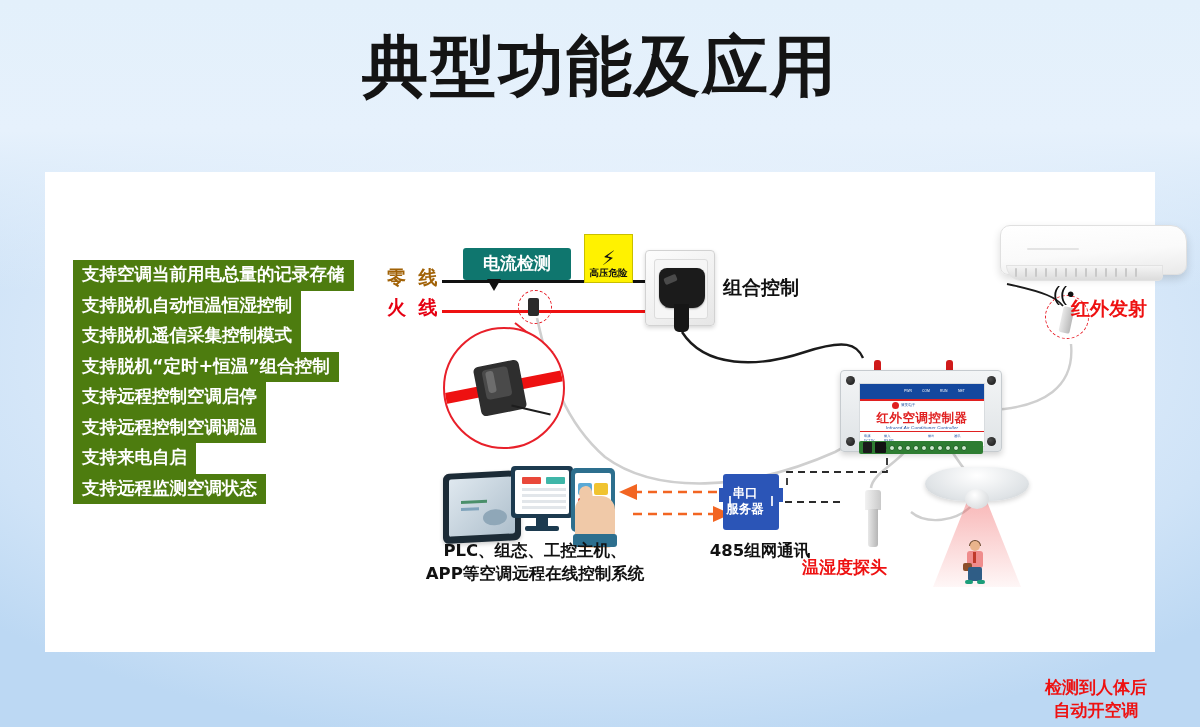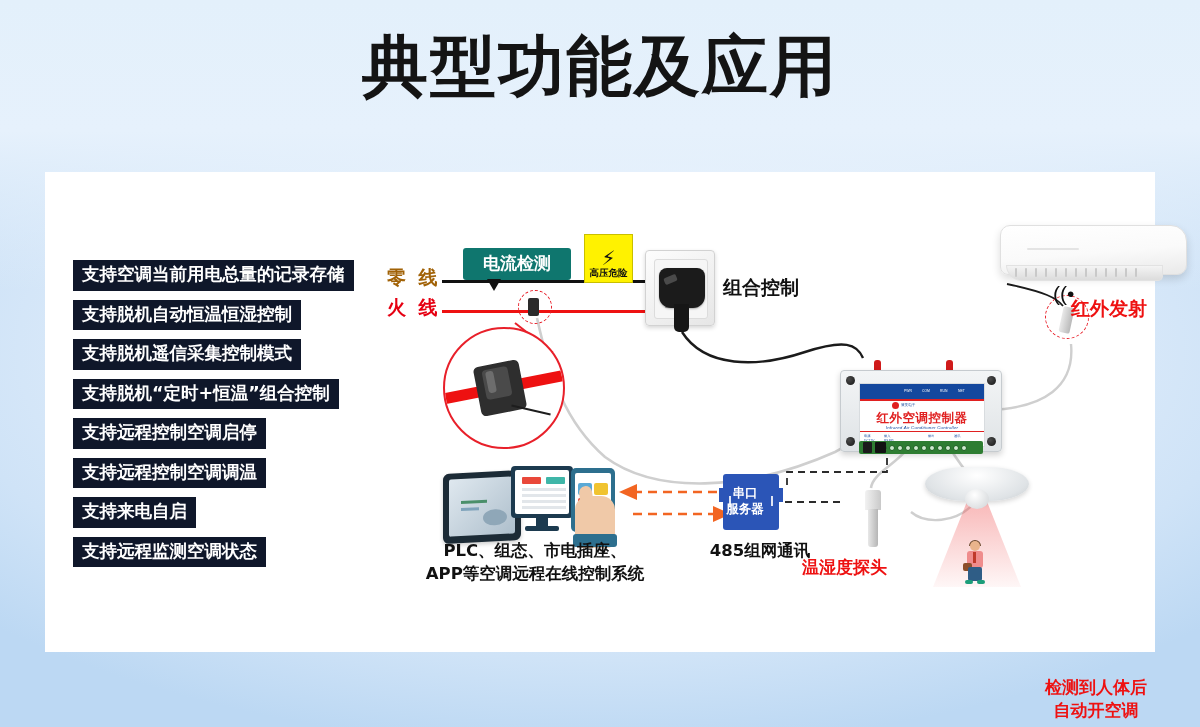--- a/index.html
+++ b/index.html
@@ -24,23 +24,23 @@
     line-height:1;
   }
   #white-panel{
     position:absolute;left:45px;top:172px;width:1110px;height:480px;
     background:#ffffff;
   }
 
   
   #feature-list{position:absolute;left:28px;top:88px;}
   .feature-item{
-    display:inline-block;background:#0f172a;color:#ffffff;
+    display:inline-block;background:#4d7c0f;color:#ffffff;
     font-size:17.5px;font-weight:bold;line-height:1;
-    padding:6px 9px 7px 9px;margin-bottom:9px;white-space:nowrap;
+    padding:6px 9px 7px 9px;white-space:nowrap;
     font-family:"DejaVu Sans","Liberation Sans",sans-serif;
   }
   .feature-row{height:auto;}
 
   
   .wire-label{
     position:absolute;font-size:19px;font-weight:bold;color:#a16207;
     font-family:"DejaVu Sans","Liberation Sans",sans-serif;letter-spacing:3px;
   }
   #label-neutral{left:342px;top:93px;}
@@ -501,21 +501,21 @@
         <div class="tile" style="left:19px;top:10px;background:#f0c330;"></div>
         <div class="tile" style="left:3px;top:25px;background:#e9483a;"></div>
         <div class="tile" style="left:19px;top:25px;background:#3fb6a8;"></div>
       </div>
     </div>
     <div id="finger"></div>
     <div id="hand"></div>
     <div id="hand-cuff"></div>
   </div>
   <div class="caption" id="cap-plc">
-    <div>PLC、组态、市电插座、</div>
+    <div>PLC、组态、工控主机、</div>
     <div>APP等空调远程在线控制系统</div>
   </div>
 
   <div id="serial-server">
     <div id="ss-notch-l"></div>
     <div id="ss-notch-r"></div>
     <div class="ss-tick" style="left:6px;top:22px"></div>
     <div class="ss-tick" style="right:6px;top:22px"></div>
     <div id="ss-txt">
       <div>串口</div>

